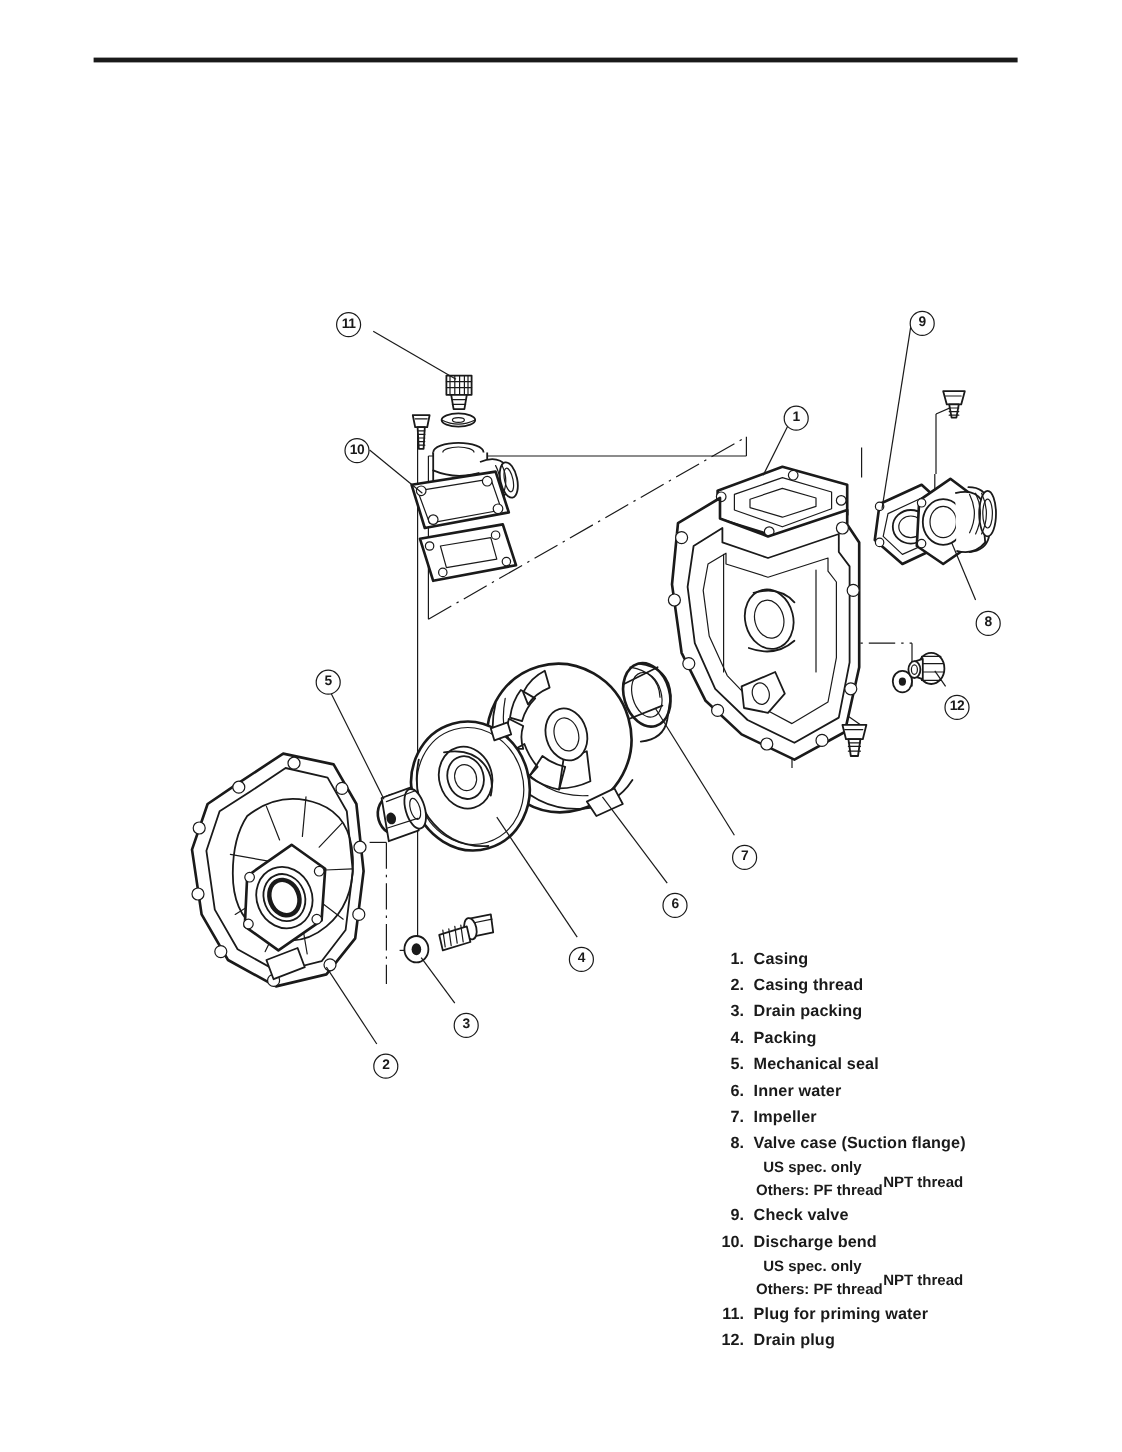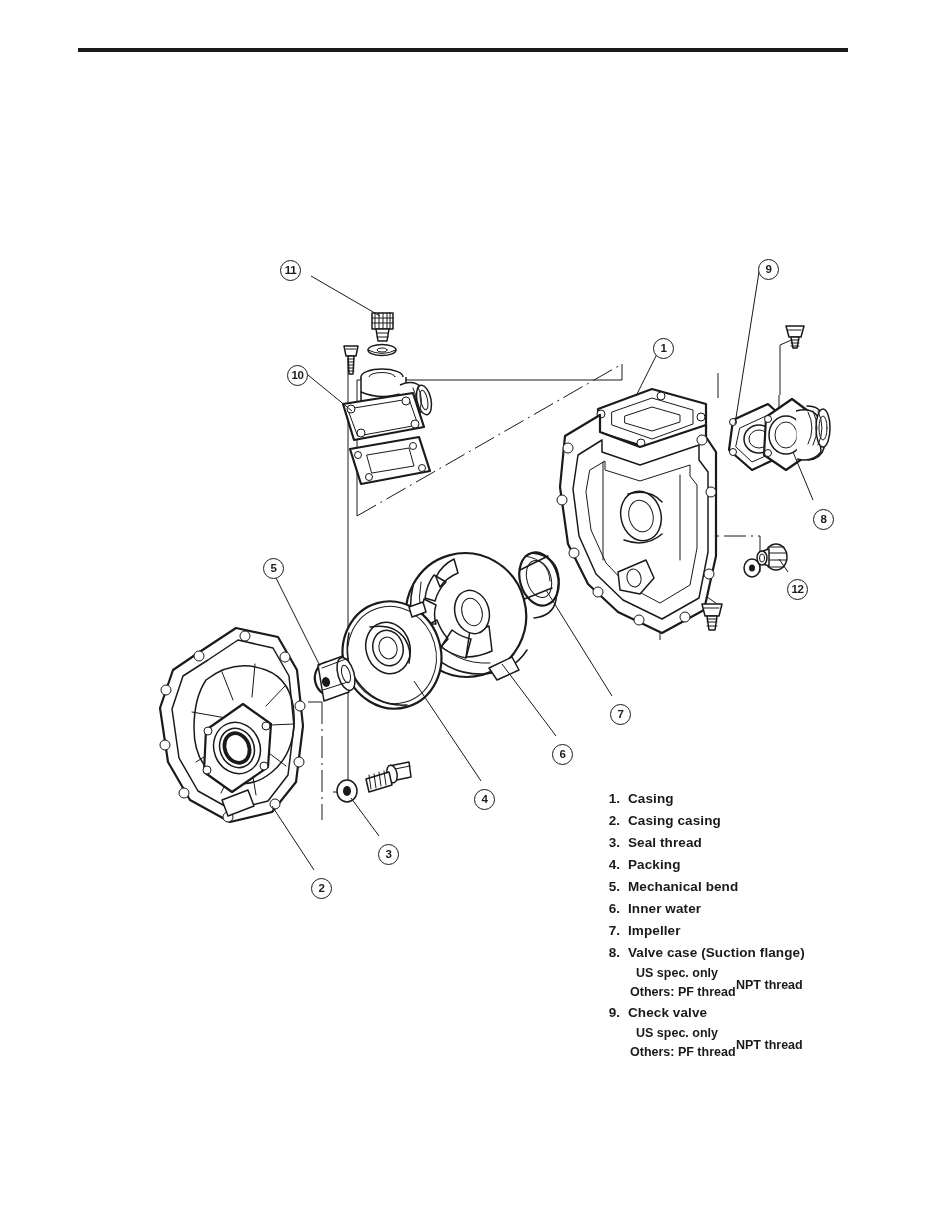--- a/index.html
+++ b/index.html
@@ -452,36 +452,36 @@
 
   <div id="legend">
 
     <div class="legend-row">
       <span class="legend-num">1.</span>
       <span class="legend-label">Casing</span>
     </div>
 
     <div class="legend-row">
       <span class="legend-num">2.</span>
-      <span class="legend-label">Casing casing</span>
+      <span class="legend-label">Casing thread</span>
     </div>
 
     <div class="legend-row">
       <span class="legend-num">3.</span>
-      <span class="legend-label">Seal thread</span>
+      <span class="legend-label">Drain packing</span>
     </div>
 
     <div class="legend-row">
       <span class="legend-num">4.</span>
       <span class="legend-label">Packing</span>
     </div>
 
     <div class="legend-row">
       <span class="legend-num">5.</span>
-      <span class="legend-label">Mechanical bend</span>
+      <span class="legend-label">Mechanical seal</span>
     </div>
 
     <div class="legend-row">
       <span class="legend-num">6.</span>
       <span class="legend-label">Inner water</span>
     </div>
 
     <div class="legend-row">
       <span class="legend-num">7.</span>
       <span class="legend-label">Impeller</span>
@@ -497,25 +497,37 @@
     </div>
     <div class="legend-sub">
       <span class="sub-full">Others: PF thread</span>
     </div>
 
     <div class="legend-row">
       <span class="legend-num">9.</span>
       <span class="legend-label">Check valve</span>
     </div>
 
+    <div class="legend-row">
+      <span class="legend-num">10.</span>
+      <span class="legend-label">Discharge bend</span>
+    </div>
     <div class="legend-sub">
       <span class="sub-a">US spec. only</span>
       <span class="sub-b">NPT thread</span>
     </div>
     <div class="legend-sub">
       <span class="sub-full">Others: PF thread</span>
     </div>
 
-
+    <div class="legend-row">
+      <span class="legend-num">11.</span>
+      <span class="legend-label">Plug for priming water</span>
+    </div>
+
+    <div class="legend-row">
+      <span class="legend-num">12.</span>
+      <span class="legend-label">Drain plug</span>
+    </div>
 
   </div>
 
 </div>
 
 </body></html>

